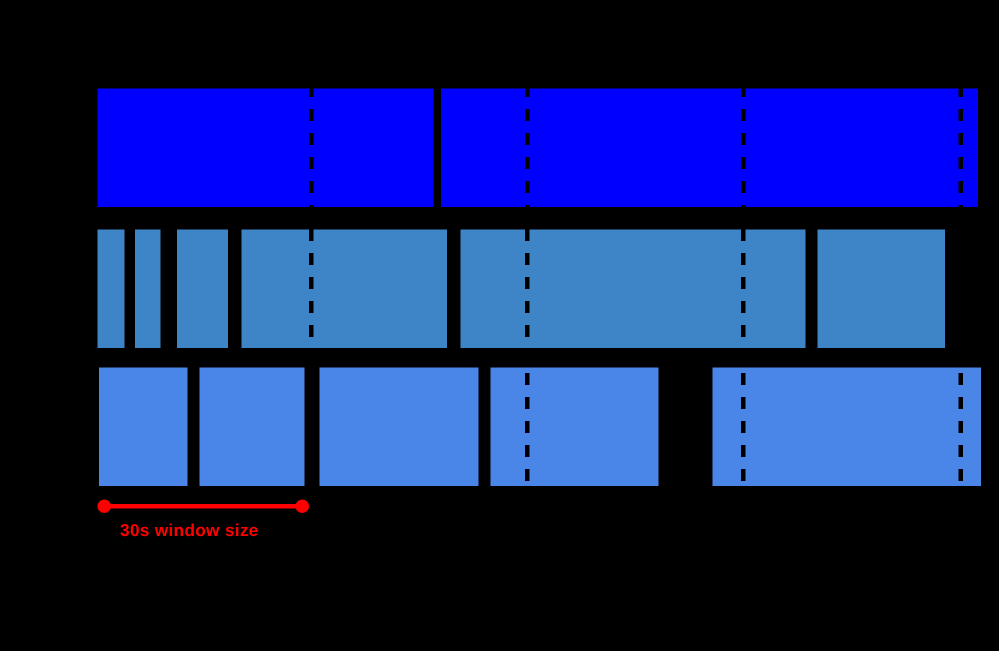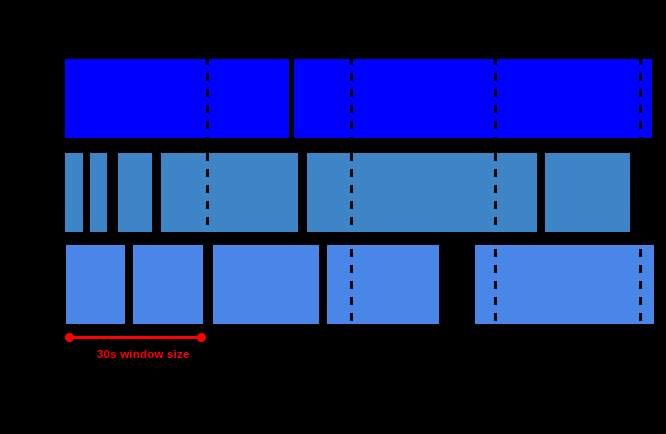--- a/index.html
+++ b/index.html
@@ -65,15 +65,15 @@
   <div id="boundaries-layer">
       <div class="boundary-line" style="left: 206px; top: 57px; width: 3px; height: 271px; background: repeating-linear-gradient(rgb(0, 0, 0) 0px, rgb(0, 0, 0) 8px, transparent 8px, transparent 16px);"></div>
       <div class="boundary-line" style="left: 350px; top: 57px; width: 3px; height: 271px; background: repeating-linear-gradient(rgb(0, 0, 0) 0px, rgb(0, 0, 0) 8px, transparent 8px, transparent 16px);"></div>
       <div class="boundary-line" style="left: 494px; top: 57px; width: 3px; height: 271px; background: repeating-linear-gradient(rgb(0, 0, 0) 0px, rgb(0, 0, 0) 8px, transparent 8px, transparent 16px);"></div>
       <div class="boundary-line" style="left: 639px; top: 57px; width: 3px; height: 271px; background: repeating-linear-gradient(rgb(0, 0, 0) 0px, rgb(0, 0, 0) 8px, transparent 8px, transparent 16px);"></div>
     </div>
   <div id="annotation">
     <div class="measure-line" id="measure-line" style="left: 68px; top: 336px; width: 135px; background: rgb(255, 0, 0);"></div>
     <div class="measure-dot" id="measure-dot-left" style="left: 65px; top: 333px; background: rgb(255, 0, 0);"></div>
     <div class="measure-dot" id="measure-dot-right" style="left: 197px; top: 333px; background: rgb(255, 0, 0);"></div>
-    <div class="measure-label" id="measure-label" style="left: 97px; top: 348px; color: rgb(255, 0, 0);">30s window size</div>
+    <div class="measure-label" id="measure-label" style="left: 80px; top: 348px; color: rgb(255, 0, 0);">30s window size</div>
   </div>
 </div>
 
 </body></html>

